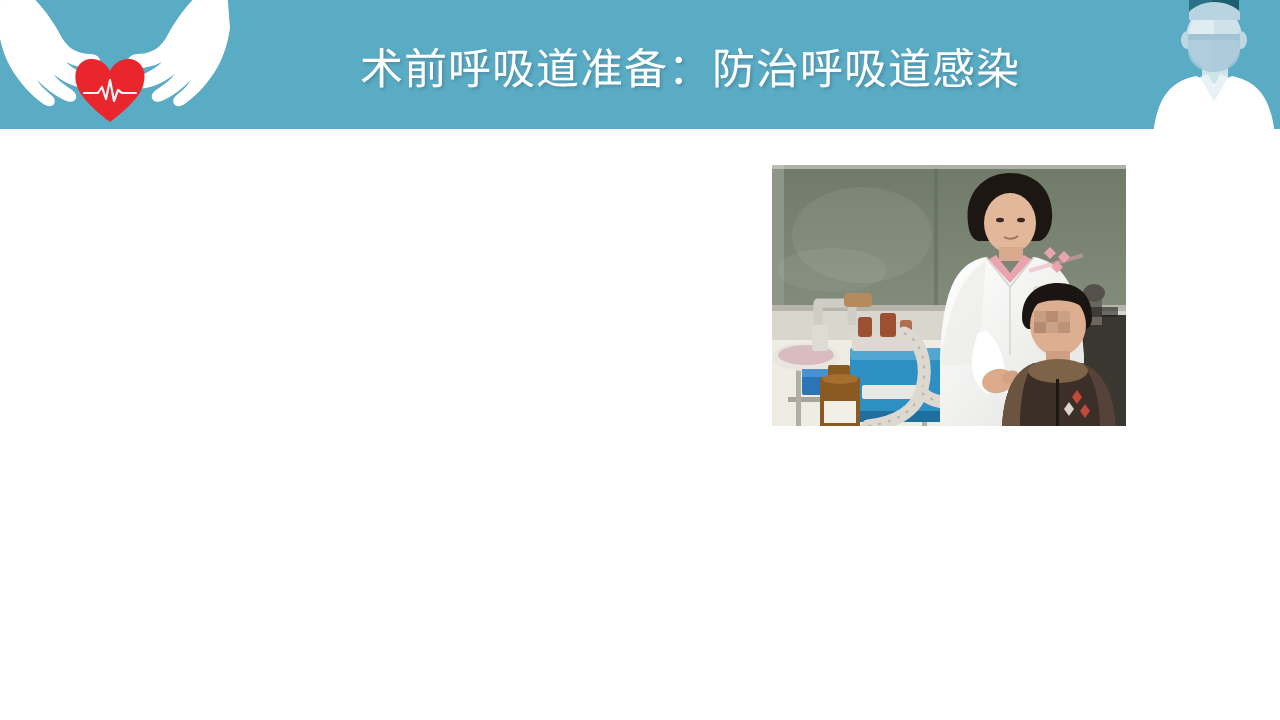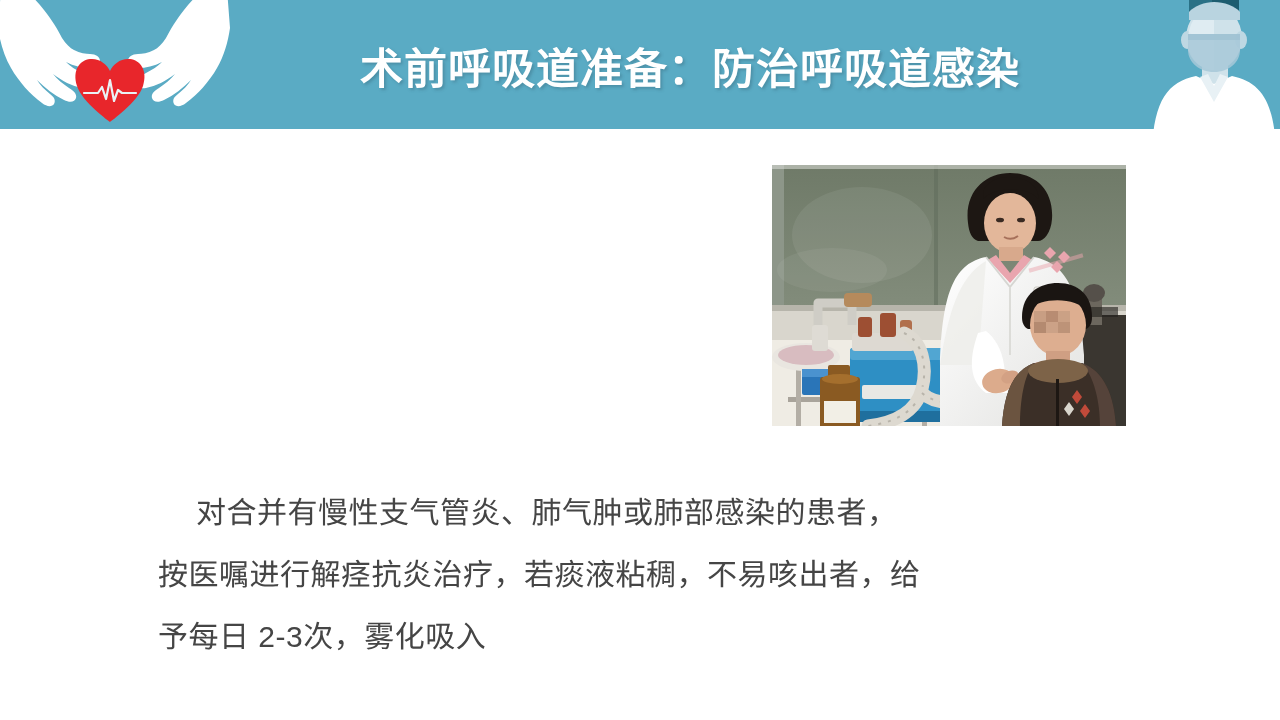--- a/index.html
+++ b/index.html
@@ -55,21 +55,21 @@
     position: absolute;
     left: 230px;
     top: 0px;
     width: 920px;
     height: 129px;
     display: flex;
     align-items: center;
     justify-content: center;
     color: #ffffff;
     font-size: 43px;
-    font-weight: bold;
+    font-weight: normal;
     letter-spacing: 1px;
     text-shadow: 2px 2px 3px rgba(60,110,130,0.45);
     white-space: nowrap;
   }
 
   
   .bullet-list {
     position: absolute;
     left: 285px;
     top: 222px;
@@ -350,19 +350,14 @@
       <ellipse cx="286" cy="206" rx="30" ry="12" fill="#7d6348"></ellipse>
 
       <path d="M 300 232 l 5 -7 5 7 -5 7 z" fill="#c14a3a"></path>
       <path d="M 292 244 l 5 -7 5 7 -5 7 z" fill="#d9d6cd"></path>
       <path d="M 308 246 l 5 -7 5 7 -5 7 z" fill="#c14a3a"></path>
 
       <rect x="284" y="214" width="3" height="47" fill="#1d1713"></rect>
     </svg>
   </div>
 
-  <div class="body-paragraph">
-    <div class="line-indent">对合并有慢性支气管炎、肺气肿或肺部感染的患者，</div>
-    <div>按医嘱进行解痉抗炎治疗，若痰液粘稠，不易咳出者，给</div>
-    <div>予每日 2-3次，雾化吸入</div>
-  </div>
 
 </div>
 
 </body></html>

